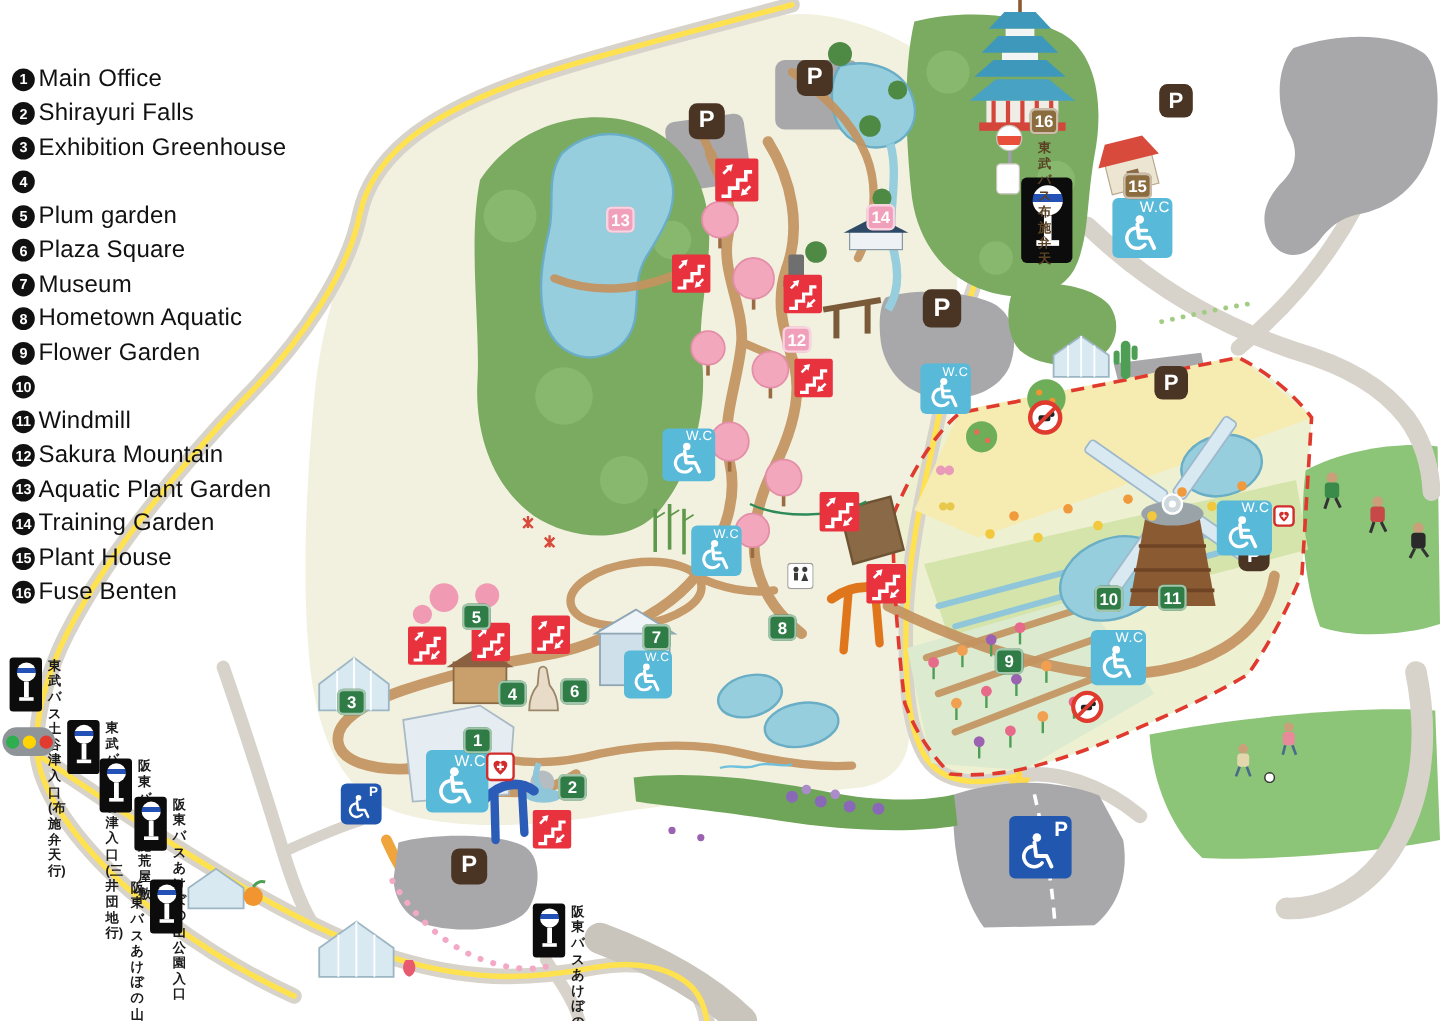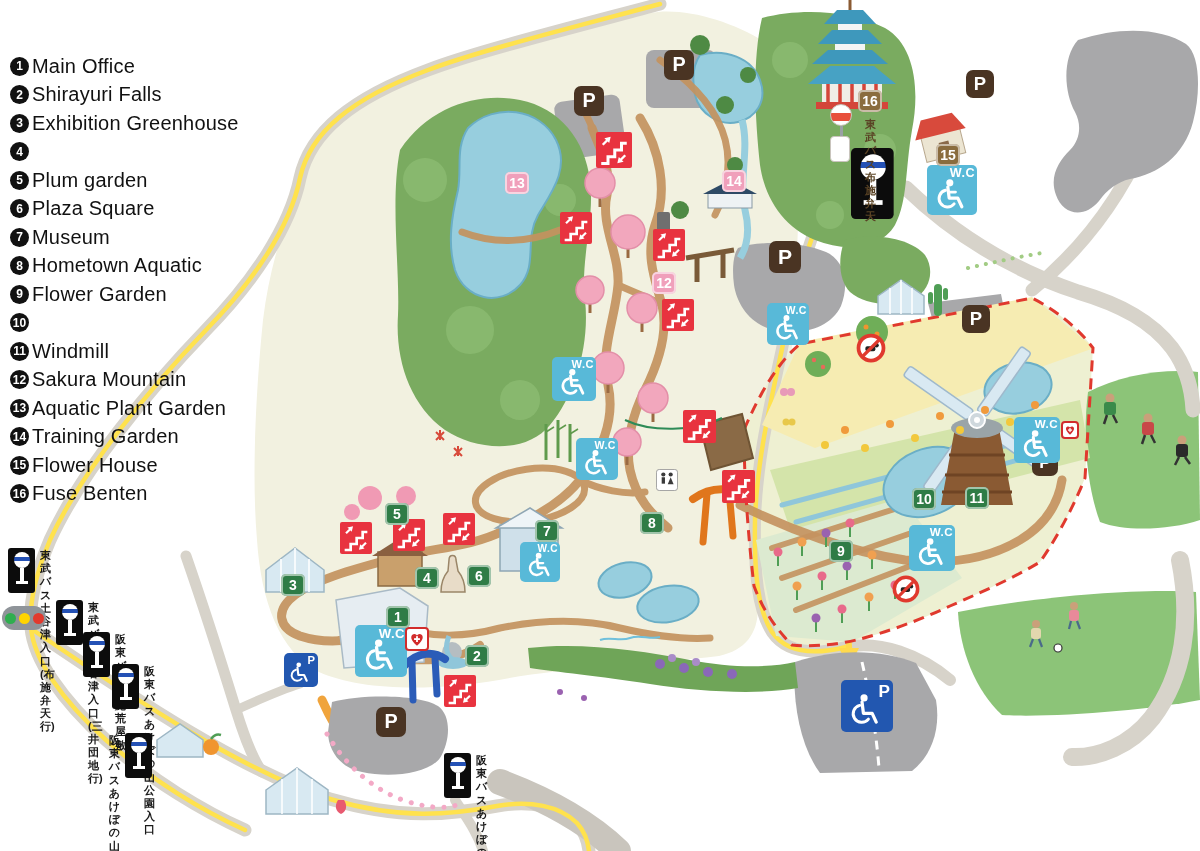--- a/index.html
+++ b/index.html
@@ -26,21 +26,21 @@
   .mk{position:absolute;width:24px;height:22px;border-radius:5px;display:flex;align-items:center;
       justify-content:center;color:#fff;font-weight:700;font-size:14px;
       box-shadow:inset 0 0 0 2px rgba(255,255,255,.55);}
   .m-g{background:#2f7c46}.m-p{background:#f0a0bb}.m-b{background:#8a6c3e}
   
   .pk{position:absolute;background:#4a3423;border-radius:7px;display:flex;align-items:center;
       justify-content:center;color:#fff;}
   .pk span{font-weight:700;font-size:1.1em;line-height:1;}
   
   .wc{position:absolute;background:#58b9d8;border-radius:5px;}
-  .wc .wc-t{position:absolute;right:2px;top:1px;color:#fff;font-weight:700;font-size:.42em;letter-spacing:.5px;}
+  .wc .wc-t{position:absolute;right:2px;top:1px;color:#fff;font-weight:400;font-size:.42em;letter-spacing:.5px;}
   .wc svg{position:absolute;left:4%;bottom:3%;width:74%;height:74%;}
   
   .aed{position:absolute;background:#fff;border:2px solid #d22c2c;border-radius:4px;box-sizing:border-box;}
   .aed svg{width:100%;height:100%;display:block;}
   
   .hp{position:absolute;background:#2257b0;border-radius:5px;}
   .hp .hp-p{position:absolute;right:3px;top:1px;color:#fff;font-weight:700;font-size:.55em;}
   .hp svg{position:absolute;left:4%;bottom:4%;width:72%;height:72%;}
   
   .st{position:absolute;background:#e8333f;border-radius:2px;}
@@ -471,21 +471,21 @@
       <div class="leg-item">
         <span class="leg-badge">13</span>
         <span class="leg-text">Aquatic Plant Garden</span>
       </div>
       <div class="leg-item">
         <span class="leg-badge">14</span>
         <span class="leg-text">Training Garden</span>
       </div>
       <div class="leg-item">
         <span class="leg-badge">15</span>
-        <span class="leg-text">Flower House</span>
+        <span class="leg-text">Plant House</span>
       </div>
       <div class="leg-item">
         <span class="leg-badge">16</span>
         <span class="leg-text">Fuse Benten</span>
       </div>
     </div>
 
   <div class="layer">
 
   <div class="pk" style="left: 664px; top: 50px; position: absolute; width: 30px; height: 30px; font-size: 18px;">

